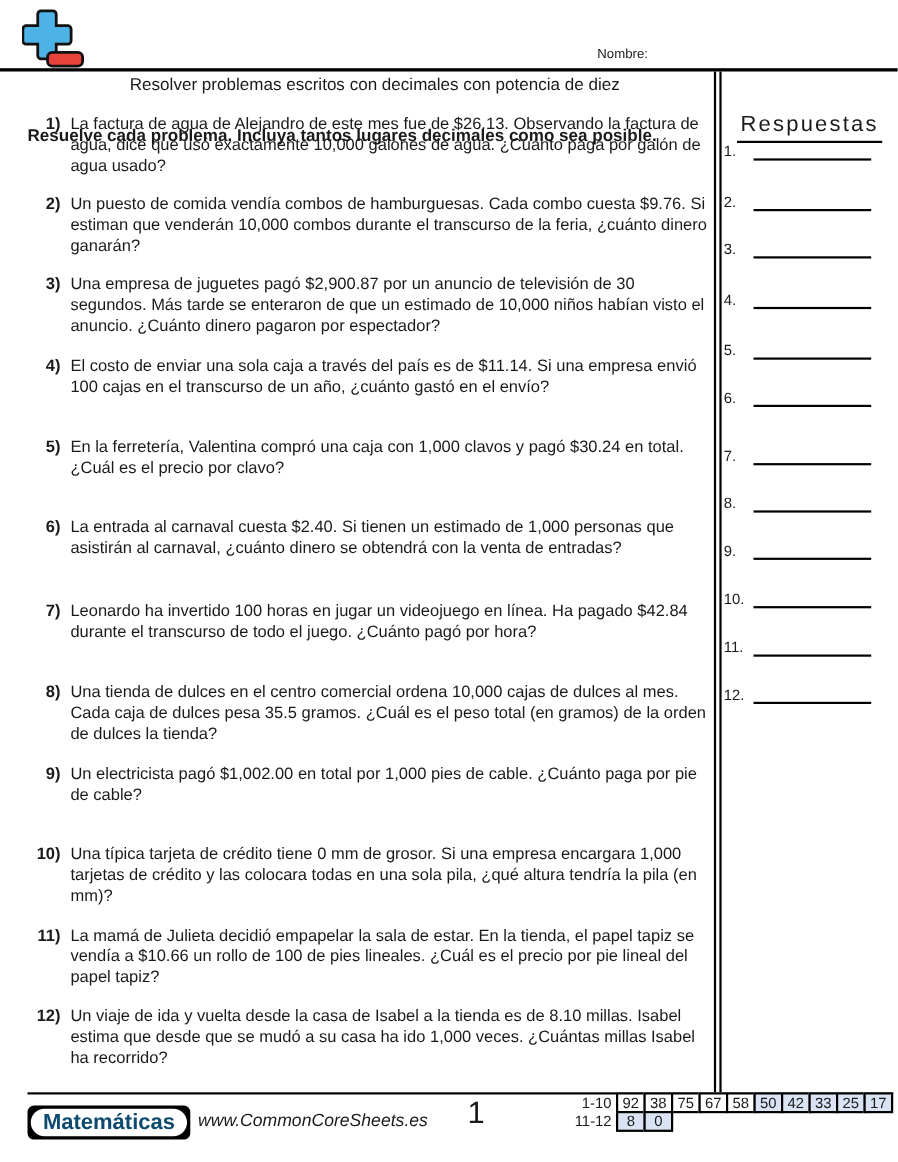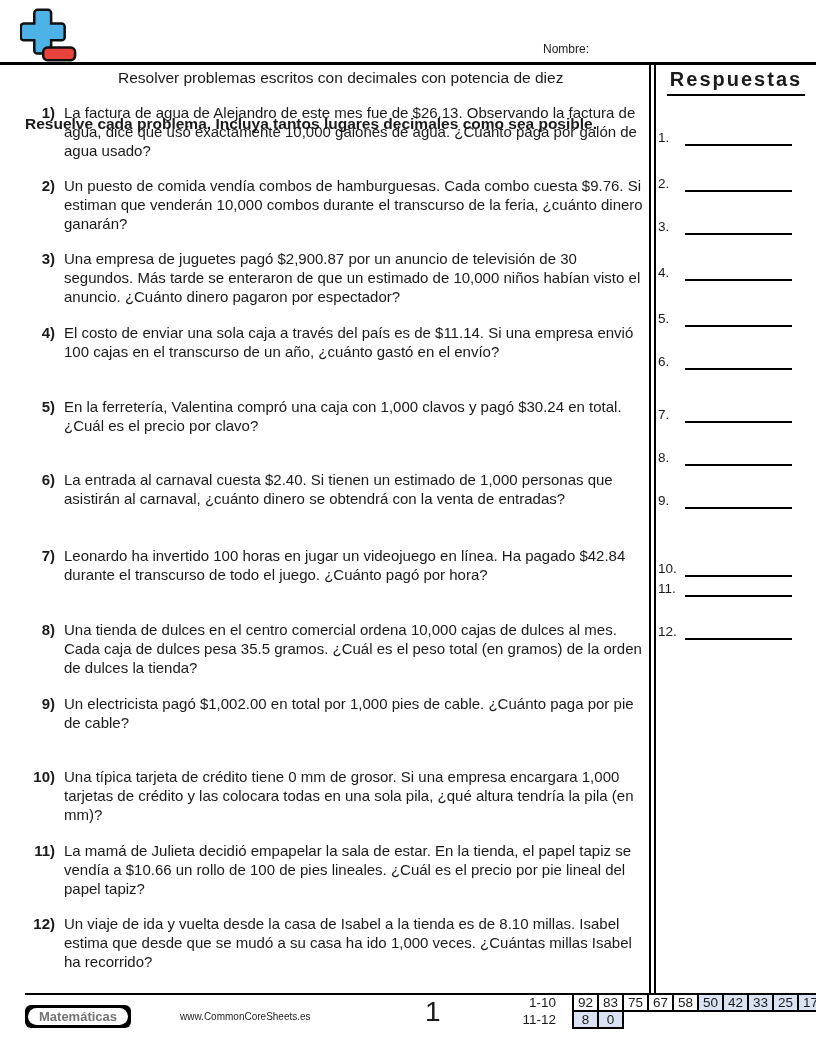--- a/index.html
+++ b/index.html
@@ -13,48 +13,48 @@
   .logo { left:20px; top:6px; width:58px; height:58px; }
   .title { left:118px; top:45px; font-size:15.5px; white-space:nowrap;margin-top:24px; }
   .name-label { left:543px; top:42px; font-size:12px; }
   .top-rule { left:0; top:62px; width:816px; height:3px; background:#000; }
   .instruction { left:25px; top:71px; font-size:15.5px; font-weight:bold; white-space:nowrap;margin-top:44px; }
 
   
   .divider { left:649px; top:65px; height:928px; width:3px;
              border-left:2px solid #000; border-right:2px solid #000; }
   .answers-head { left:656px; top:68px; width:160px; text-align:center; }
-  .answers-head span { display:inline-block; font-size:20px; font-weight:bold;
-             letter-spacing:2px; border-bottom:2.5px solid #000; padding:0 3px 3px; }
+  .answers-head span { display:inline-block; font-size:20px; font-weight:normal;
+             letter-spacing:2px; border-bottom:2.5px solid #000; padding:0 3px 3px;margin-top:34px; }
   .answer { display:flex; align-items:flex-end; left:658px; }
   .anum { font-size:13.5px; line-height:16px; width:24px; }
   .aline { width:107px; height:16px; border-bottom:2px solid #000; margin-left:3px; }
 
   
   .problem { left:25px; width:620px; display:flex; font-size:15px; line-height:19px; }
   .pnum { width:30px; text-align:right; font-weight:bold; margin-right:9px; flex-shrink:0; }
   .ptext { flex:1; }
 
   
   .footer-rule { left:25px; top:993px; width:787px; height:2px; background:#000; }
   .brand { left:25px; top:1005px; background:#000; border-radius:6px; padding:3px; }
   .brand-pill { background:#fff; border-radius:14px; padding:1px 11px;
-                font-size:13px; font-weight:bold; color:#737373; }
-  .site { left:180px; top:1011px; font-size:10px; }
+                font-size:20px; font-weight:bold; color:#0c4a6e; }
+  .site { left:180px; top:1011px; font-size:16px;font-style:italic; }
   .page-num { left:425px; top:996px; font-size:28px; }
 
   .score-table { left:522px; top:993px; }
   .score-row { display:flex;align-items:flex-end; }
   .score-row.r2 { margin-top:-2px; }
   .score-label { width:38px; text-align:right; padding-right:4px;
                  font-size:13.5px; line-height:19px; box-sizing:border-box; }
   .cells { display:flex; }
   .cell { width:23px; height:15px; border:2px solid #000; margin-left:-2px;
           font-size:13.5px; line-height:15px; text-align:center; background:#fff; }
-  .cell:first-child { margin-left:12px; }
+  .cell:first-child { margin-left:0; }
   .cell.hl { background:var(--highlight,#d9e3f4); }
 </style>
 </head>
 <body>
 
 <svg class="abs logo" viewBox="0 0 60 60" width="58" height="58" aria-hidden="true">
   <path d="M18 4 h11 a3.2 3.2 0 0 1 3.2 3.2 V18 h10.8 a3.2 3.2 0 0 1 3.2 3.2 v11 a3.2 3.2 0 0 1 -3.2 3.2 H32.2 V46 a3.2 3.2 0 0 1 -3.2 3.2 H18 a3.2 3.2 0 0 1 -3.2 -3.2 V35.4 H4 a3.2 3.2 0 0 1 -3.2 -3.2 v-11 A3.2 3.2 0 0 1 4 18 h10.8 V7.2 A3.2 3.2 0 0 1 18 4 z" fill="var(--blue,#4db3e6)" stroke="#111" stroke-width="2.6"></path>
   <rect x="24" y="43" width="33" height="13" rx="4.5" fill="var(--red,#e8423d)" stroke="#111" stroke-width="2.6"></rect>
 </svg>
 <div class="abs title">Resolver problemas escritos con decimales con potencia de diez</div>
@@ -96,21 +96,21 @@
   <span class="aline"></span>
 </div>
 <div class="abs answer" style="top:448px">
   <span class="anum">8.</span>
   <span class="aline"></span>
 </div>
 <div class="abs answer" style="top:491px">
   <span class="anum">9.</span>
   <span class="aline"></span>
 </div>
-<div class="abs answer" style="top:559px">
+<div class="abs answer" style="top:535px">
   <span class="anum">10.</span>
   <span class="aline"></span>
 </div>
 <div class="abs answer" style="top:579px">
   <span class="anum">11.</span>
   <span class="aline"></span>
 </div>
 <div class="abs answer" style="top:622px">
   <span class="anum">12.</span>
   <span class="aline"></span>
@@ -170,21 +170,21 @@
   <div class="brand-pill">Matemáticas</div>
 </div>
 <div class="abs site">www.CommonCoreSheets.es</div>
 <div class="abs page-num">1</div>
 
 <div class="abs score-table">
   <div class="score-row">
     <span class="score-label">1-10</span>
     <span class="cells">
       <span class="cell">92</span>
-      <span class="cell">83</span>
+      <span class="cell">38</span>
       <span class="cell">75</span>
       <span class="cell">67</span>
       <span class="cell">58</span>
       <span class="cell hl">50</span>
       <span class="cell hl">42</span>
       <span class="cell hl">33</span>
       <span class="cell hl">25</span>
       <span class="cell hl">17</span>
     </span>
   </div>

